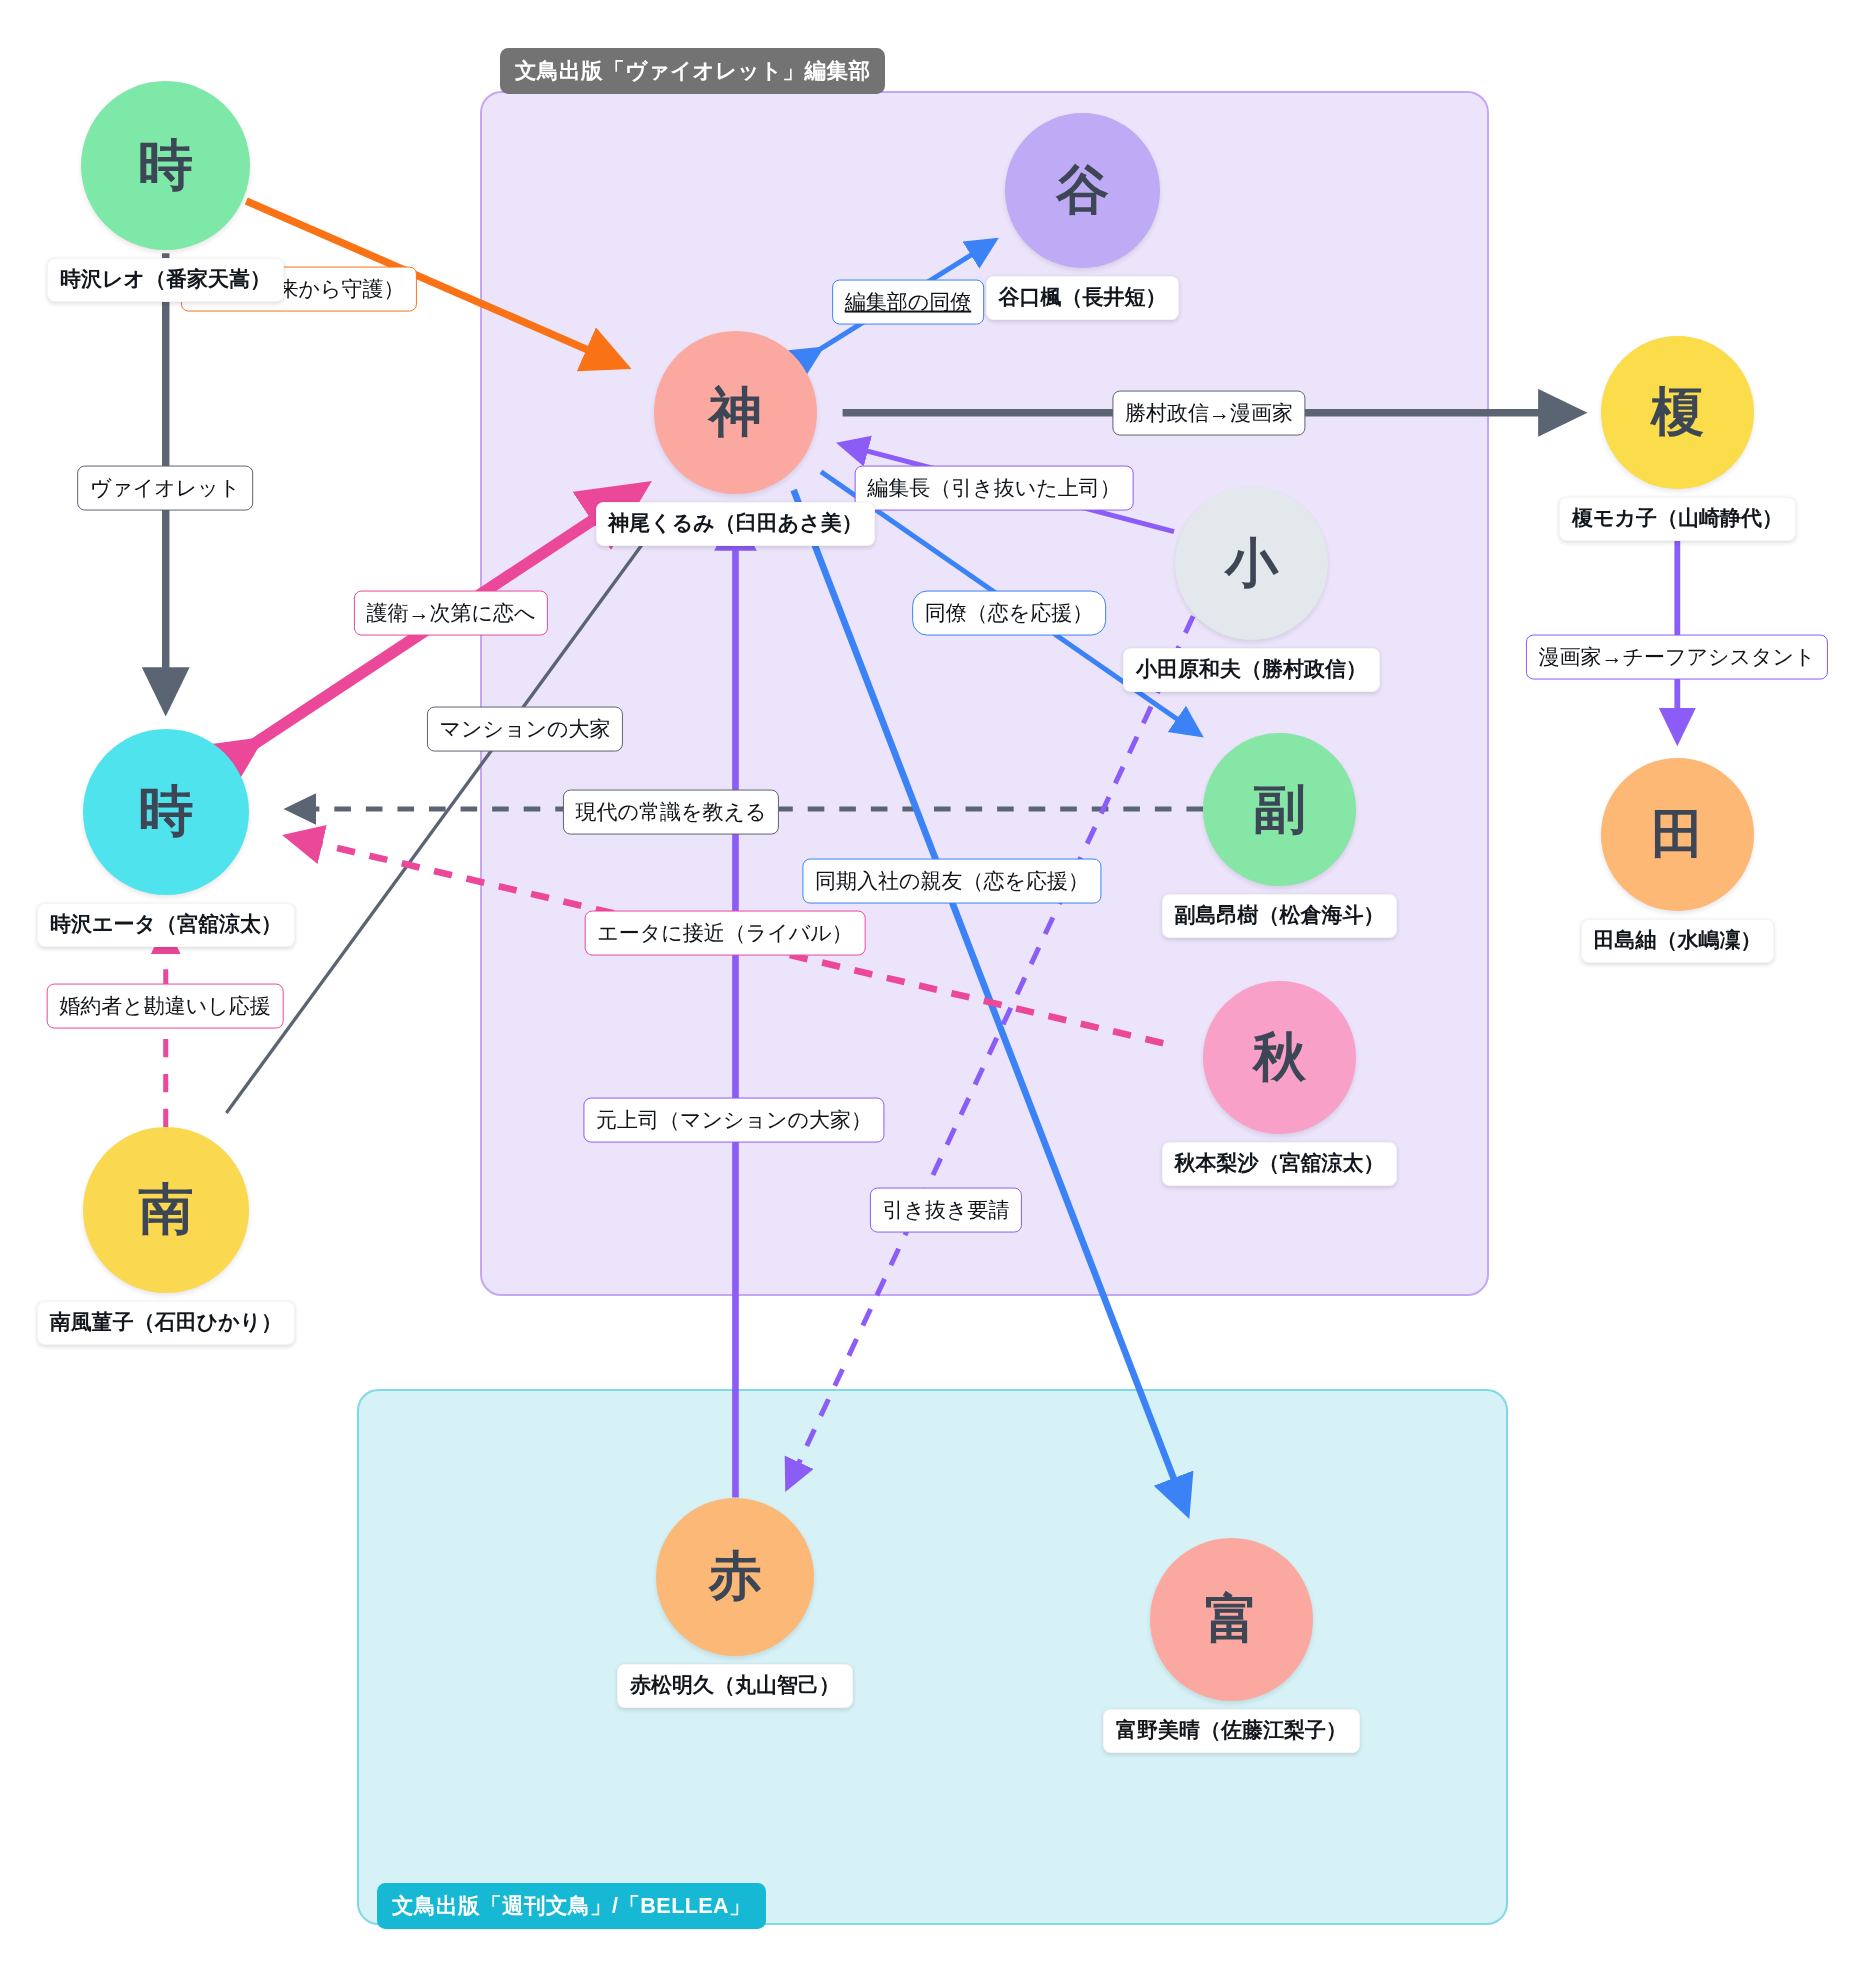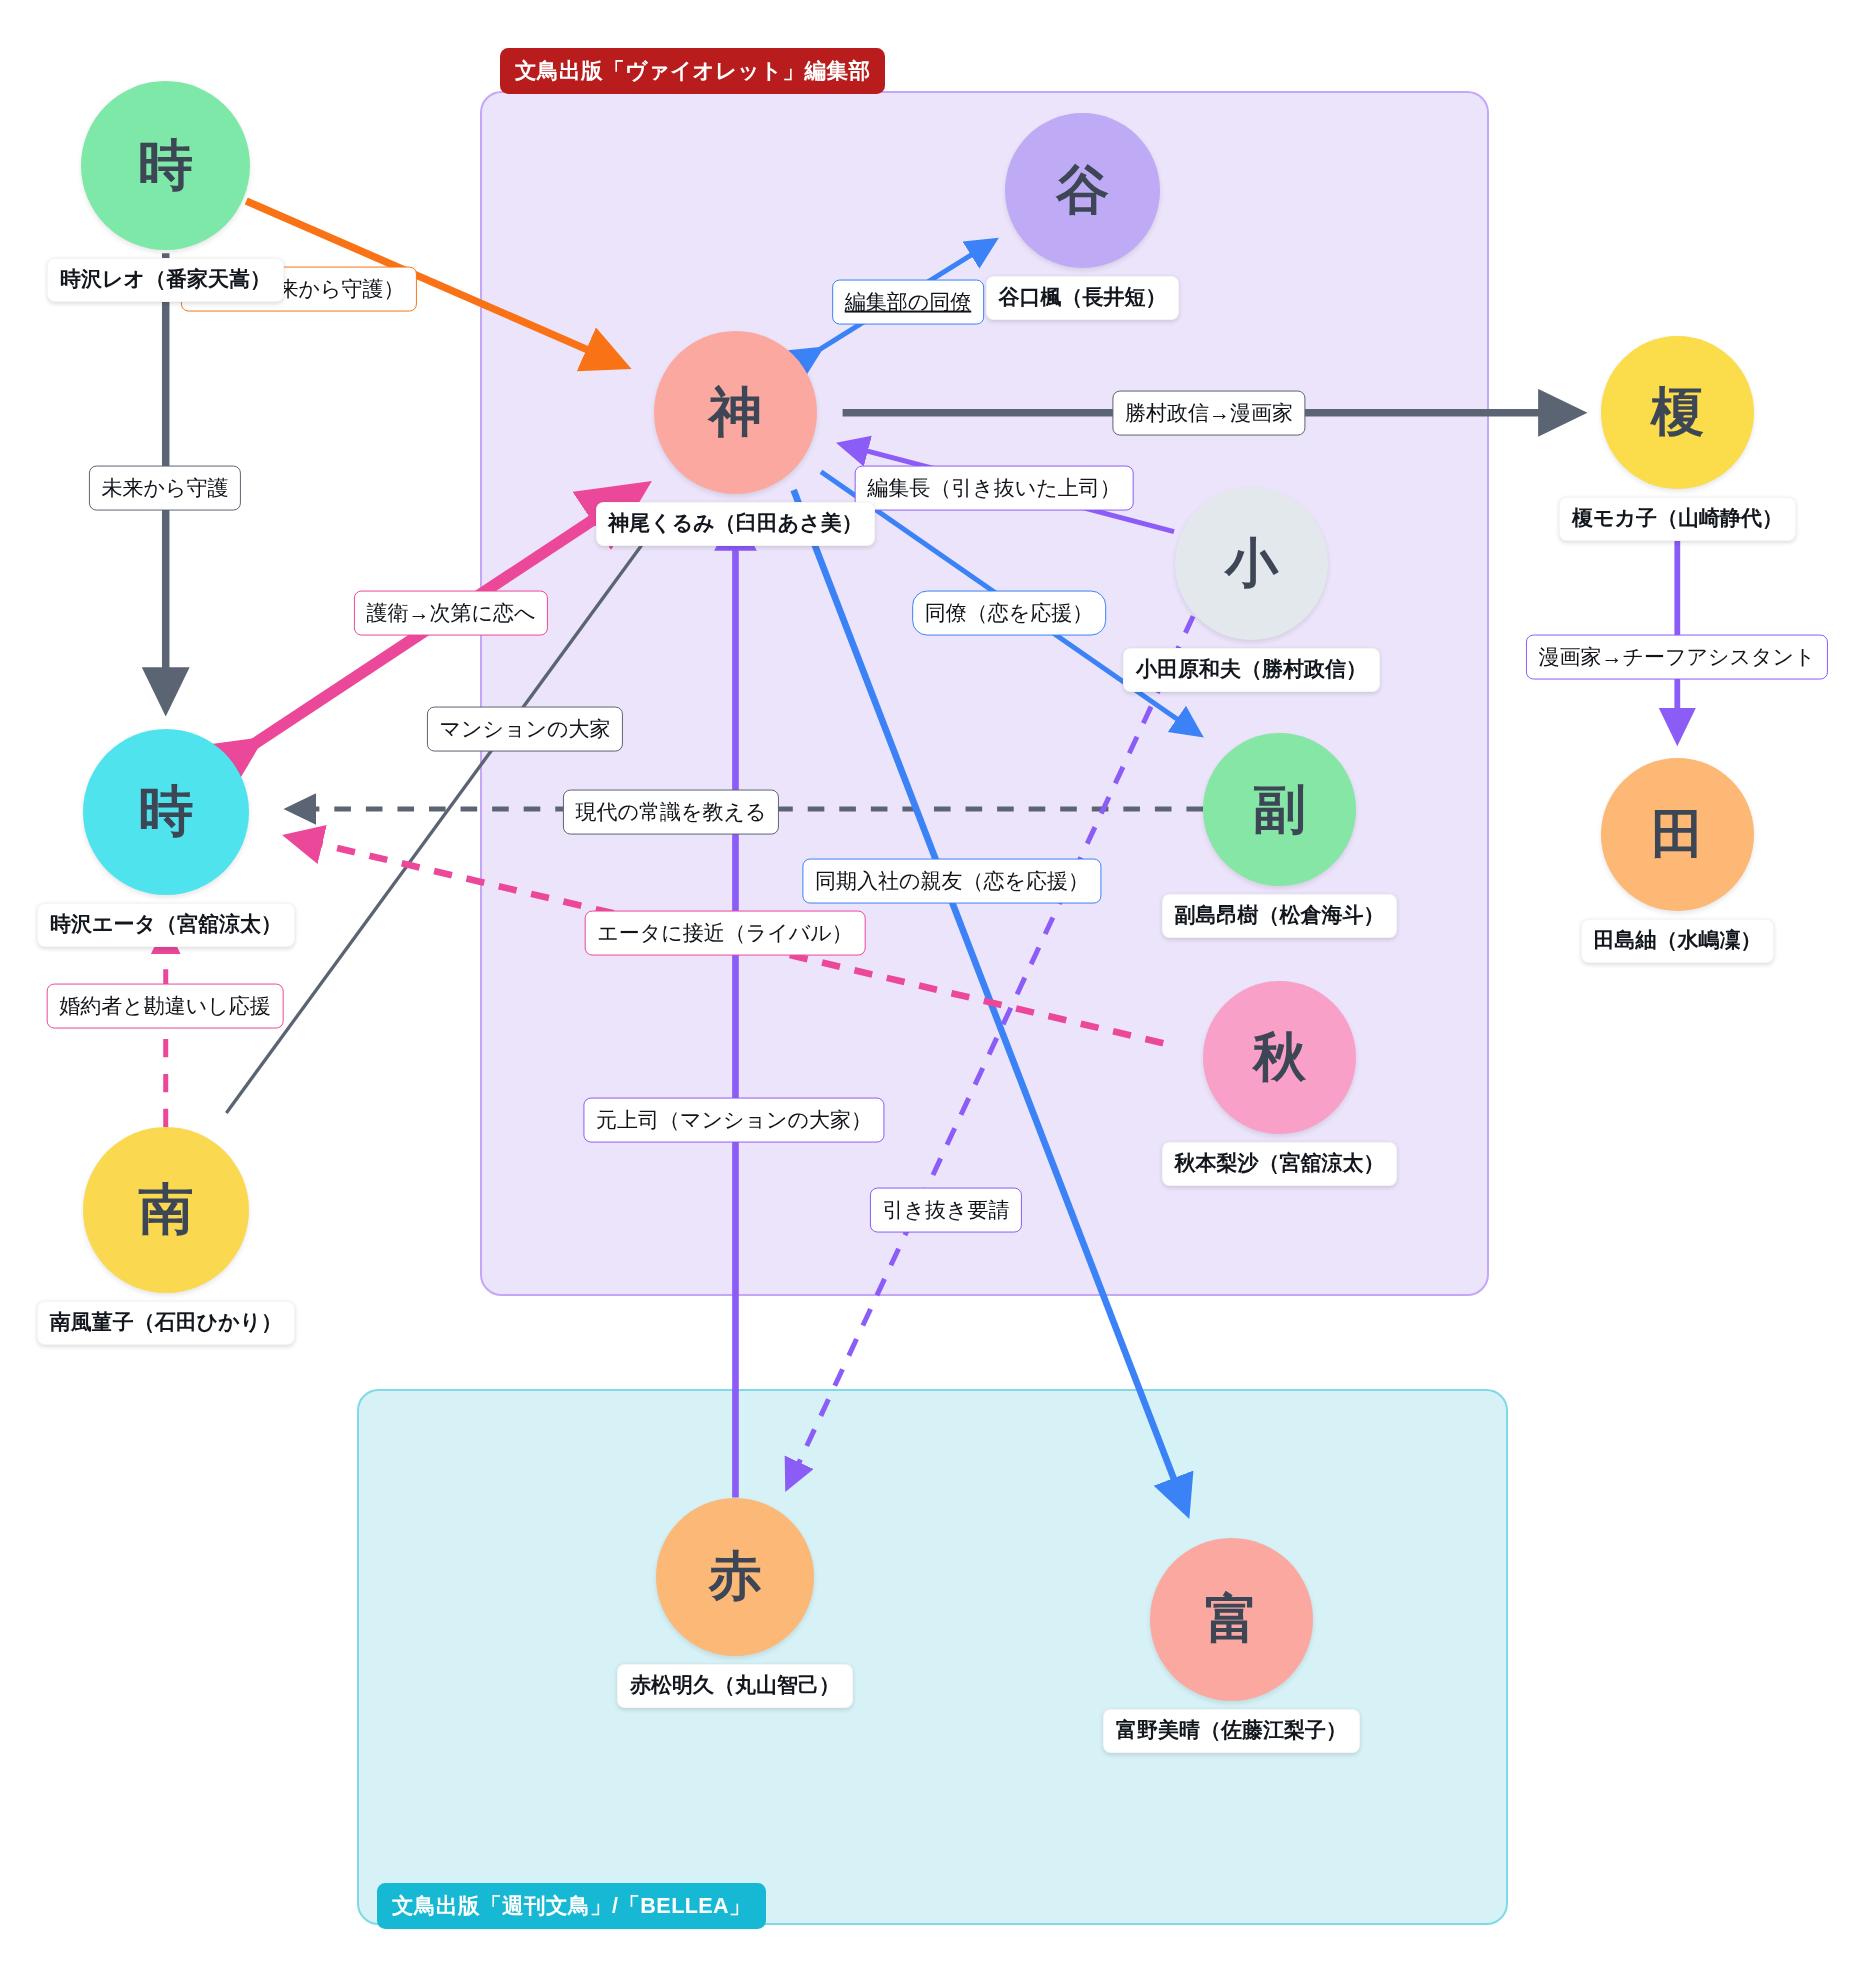--- a/index.html
+++ b/index.html
@@ -83,21 +83,21 @@
     transform:translate(-50%,-50%);
   }
 </style>
 </head>
 <body>
 
 <div id="stage">
 
   <div class="group" style="left: 480px; top: 91px; width: 1009px; height: 1205px; background: rgb(236, 228, 251); border: 2.5px solid rgb(196, 167, 247);"></div>
   <div class="group" style="left: 357px; top: 1389px; width: 1151px; height: 536px; background: rgb(214, 242, 247); border: 2.5px solid rgb(127, 217, 230);"></div>
-  <div class="group-title" style="background: #b91c1c; color: rgb(255, 255, 255); left: 500px; top: 48px;">文鳥出版「ヴァイオレット」編集部</div>
+  <div class="group-title" style="background: #737373; color: rgb(255, 255, 255); left: 500px; top: 48px;">文鳥出版「ヴァイオレット」編集部</div>
   <div class="group-title" style="background: rgb(22, 184, 212); color: rgb(255, 255, 255); left: 377px; top: 1883px;">文鳥出版「週刊文鳥」/「BELLEA」</div>
 
   <svg id="edges" viewBox="0 0 2230 2390">
     <defs>
       <marker id="ah-orange" markerWidth="7" markerHeight="7" refX="5.4" refY="3.2" orient="auto">
         <path d="M0,0 L6.6,3.2 L0,6.4 z" fill="#f97316"></path>
       </marker>
       <marker id="ah-gray" markerWidth="7" markerHeight="7" refX="5.4" refY="3.2" orient="auto">
         <path d="M0,0 L6.6,3.2 L0,6.4 z" fill="#5b6472"></path>
       </marker>
@@ -137,21 +137,21 @@
     <line x1="1400" y1="1256" x2="350" y2="1008" stroke="#ec4899" stroke-width="8" stroke-dasharray="22 18" marker-end="url(#ah-pink)"></line>
 
     <line x1="885" y1="1803" x2="885" y2="620" stroke="#8b5cf6" stroke-width="8" marker-end="url(#ah-violet)"></line>
 
     <line x1="1436" y1="742" x2="948" y2="1790" stroke="#8b5cf6" stroke-width="6" stroke-dasharray="22 18" marker-end="url(#ah-violet)"></line>
 
     <line x1="2019" y1="600" x2="2019" y2="890" stroke="#8b5cf6" stroke-width="7" marker-end="url(#ah-violet)"></line>
   </svg>
 
   <div class="edge-label" style="left: 299px; top: 289px; border-color: rgb(249, 115, 22);">子孫（未来から守護）</div>
-  <div class="edge-label" style="left: 165px; top: 488px; border-color: rgb(91, 100, 114);">未来から守護</div>
+  <div class="edge-label" style="left: 165px; top: 488px; border-color: rgb(91, 100, 114);">ヴァイオレット</div>
   <div class="edge-label" style="left: 451px; top: 613px; border-color: rgb(236, 72, 153);">護衛→次第に恋へ</div>
   <div class="edge-label" style="left: 525px; top: 729px; border-color: rgb(91, 100, 114); text-align: right;">マンションの大家</div>
   <div class="edge-label" style="left: 165px; top: 1006px; border-color: rgb(236, 72, 153);">婚約者と勘違いし応援</div>
   <div class="edge-label" style="left: 908px; top: 302px; border-color: rgb(59, 130, 246); text-decoration: underline;">編集部の同僚</div>
   <div class="edge-label" style="left: 1209px; top: 413px; border-color: rgb(91, 100, 114);">勝村政信→漫画家</div>
   <div class="edge-label" style="left: 994px; top: 488px; border-color: rgb(139, 92, 246);">編集長（引き抜いた上司）</div>
   <div class="edge-label" style="left: 1009px; top: 613px; border-color: rgb(59, 130, 246); border-radius: 15px;">同僚（恋を応援）</div>
   <div class="edge-label" style="left: 671px; top: 812px; border-color: rgb(91, 100, 114);">現代の常識を教える</div>
   <div class="edge-label" style="left: 952px; top: 881px; border-color: rgb(59, 130, 246);">同期入社の親友（恋を応援）</div>
   <div class="edge-label" style="left: 725px; top: 933px; border-color: rgb(236, 72, 153);">エータに接近（ライバル）</div>

